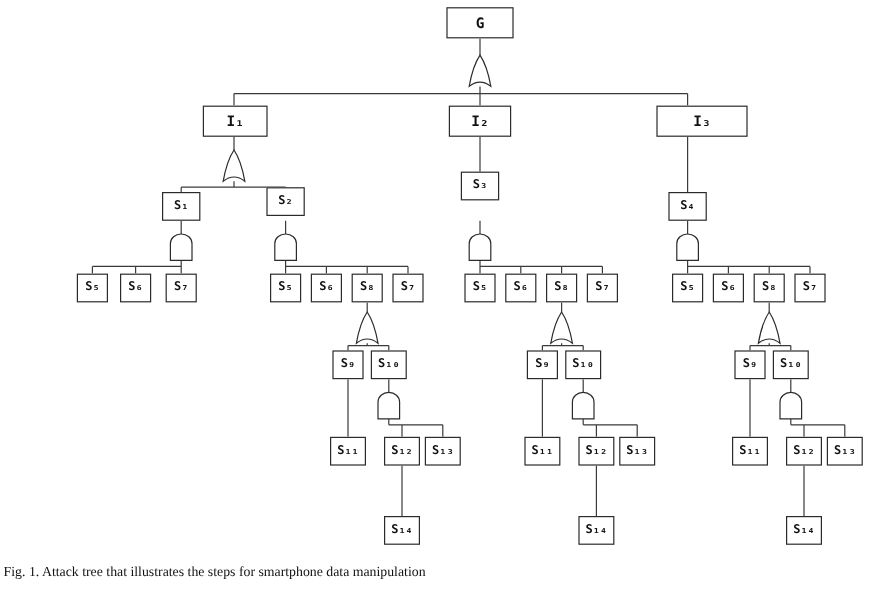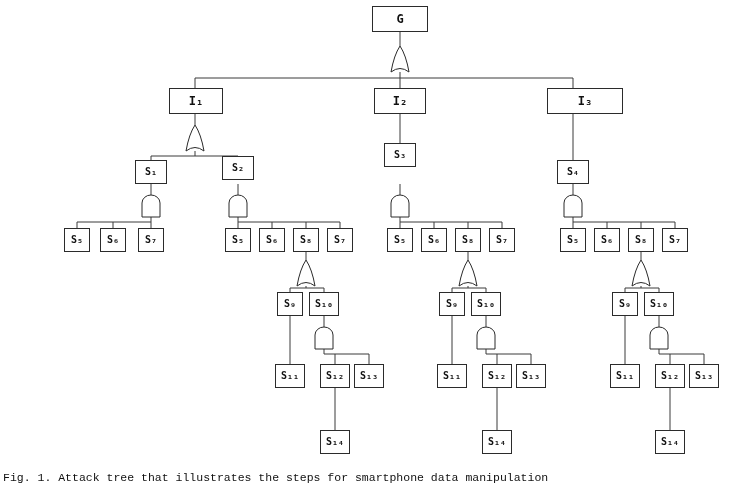--- a/index.html
+++ b/index.html
@@ -32,21 +32,21 @@
     line-height: 1;
   }
   .node.big {
     height: 26px;
     font-size: 12px;
   }
   #caption {
     position: absolute;
     left: 3px;
     top: 471px;
-    font-family: Liberation Mono, monospace;
+    font-family: Liberation Serif, serif;
     font-size: 11.5px;
     color: #111;
     white-space: nowrap;
   }
 </style>
 </head>
 <body>
 
 <div id="figure">
 

